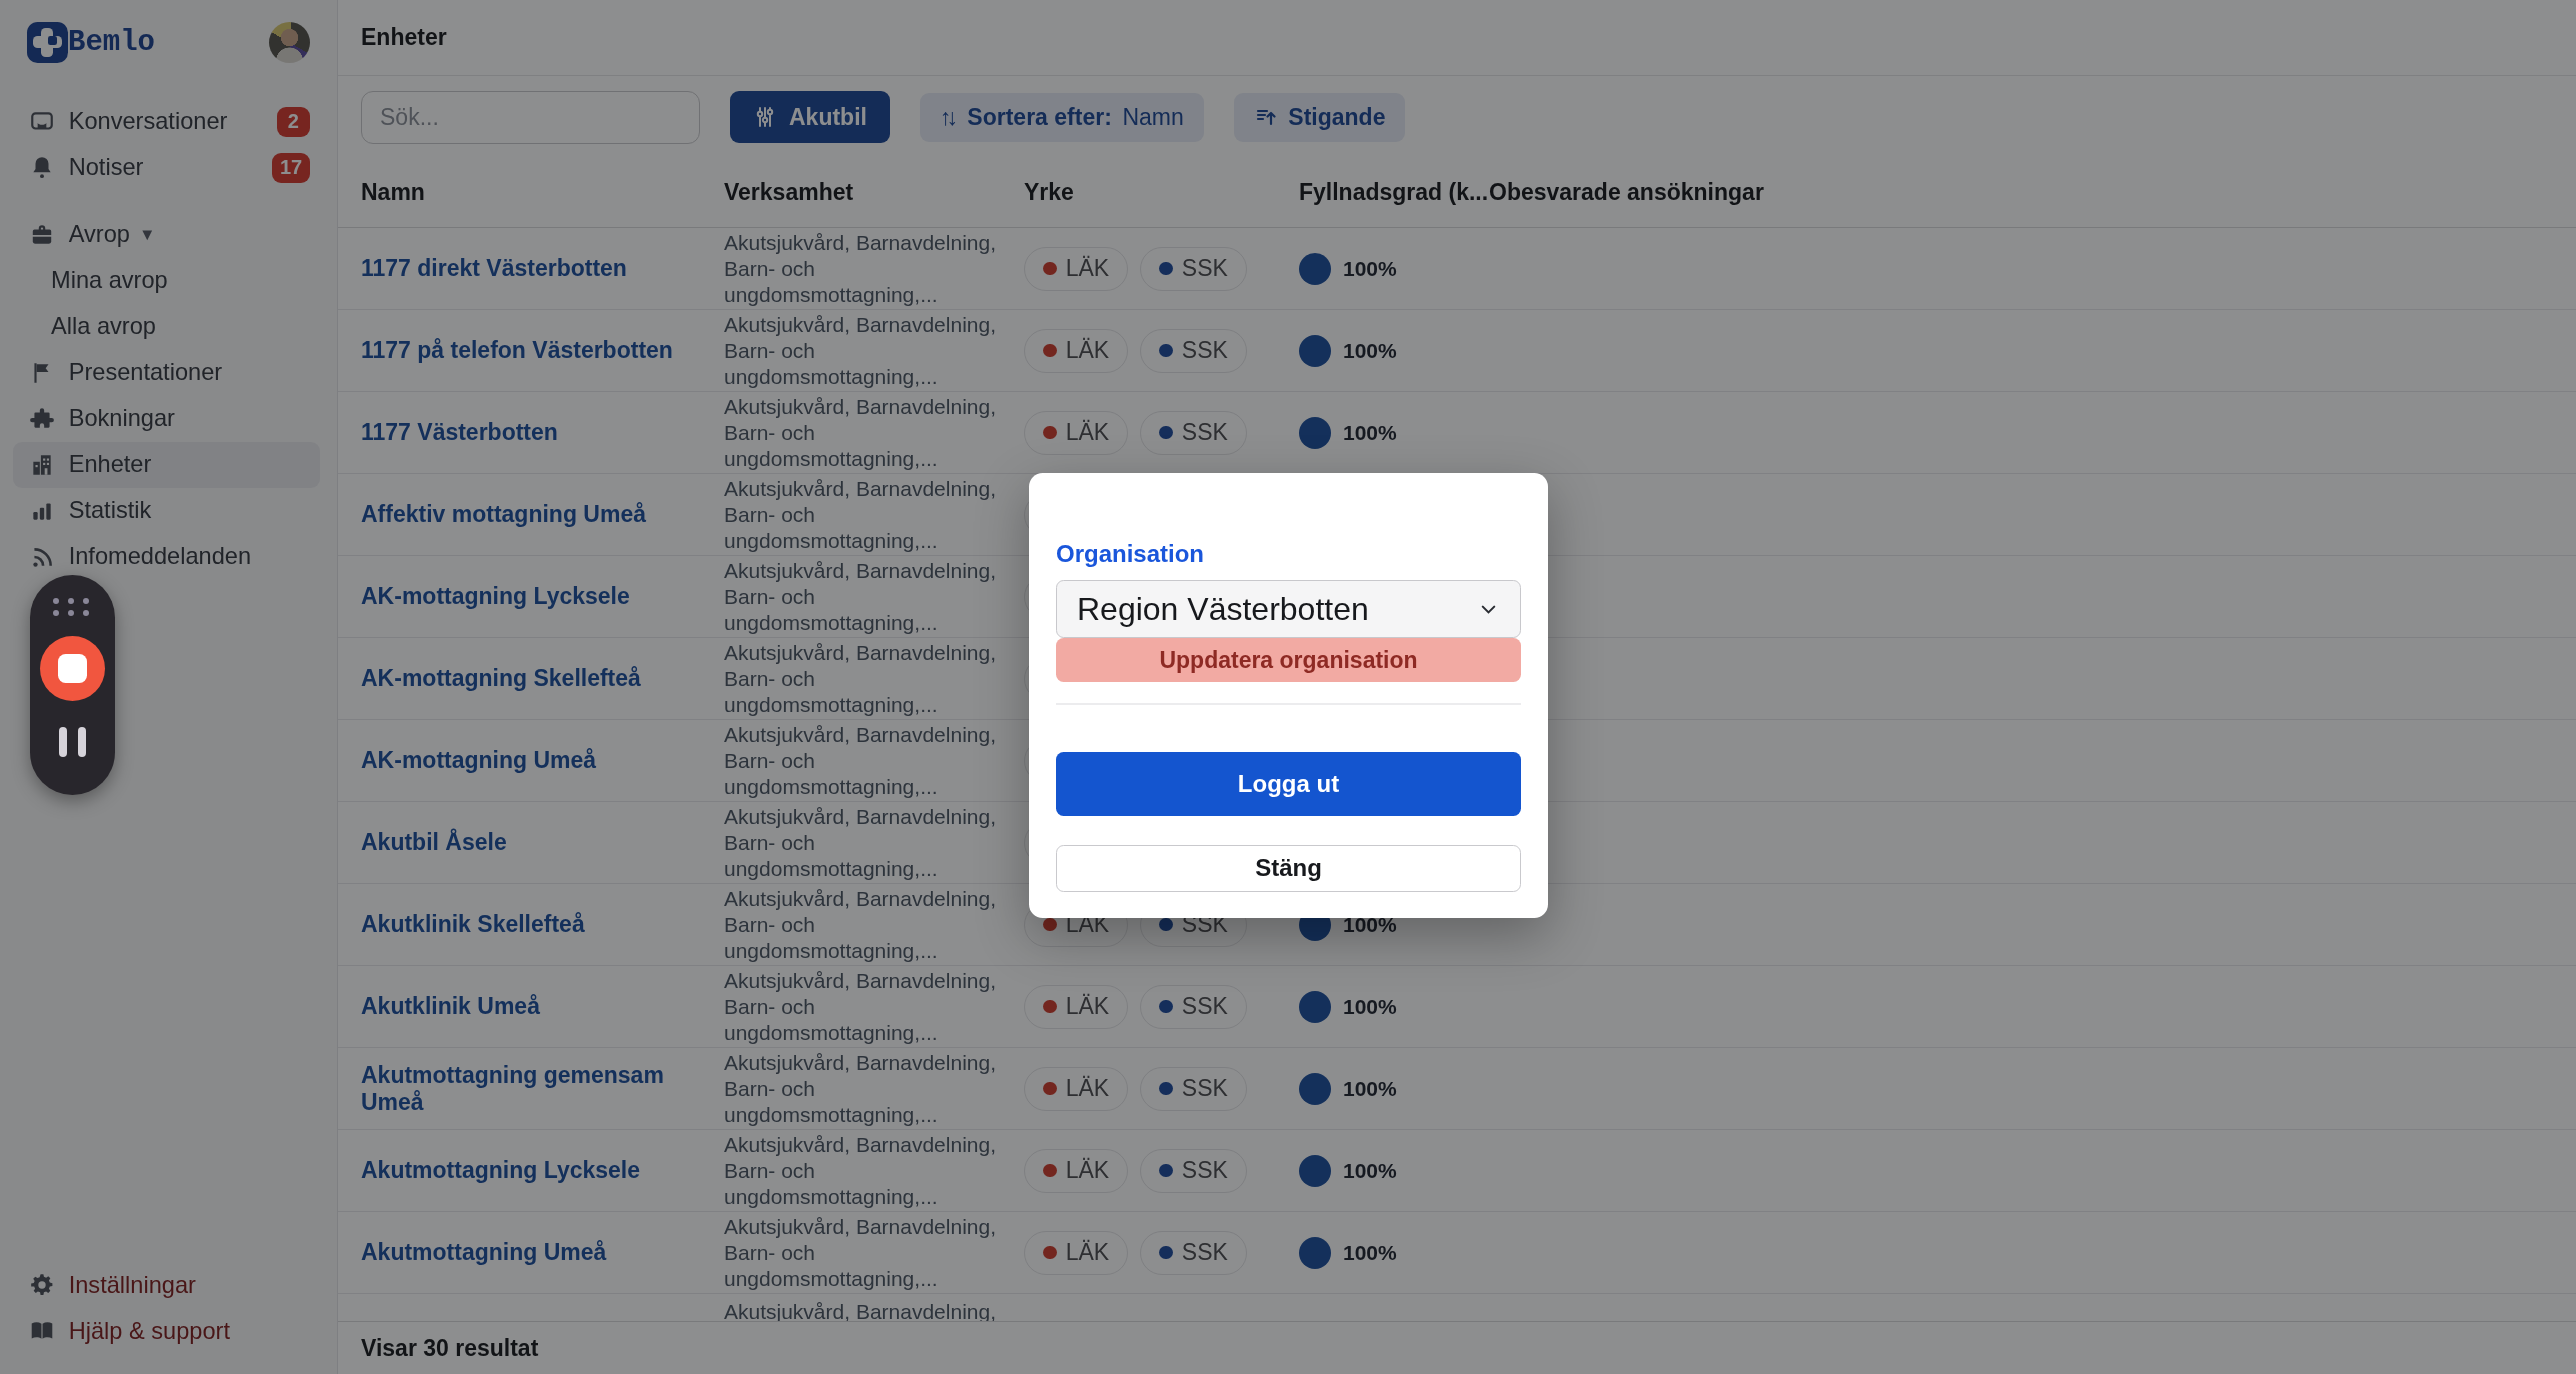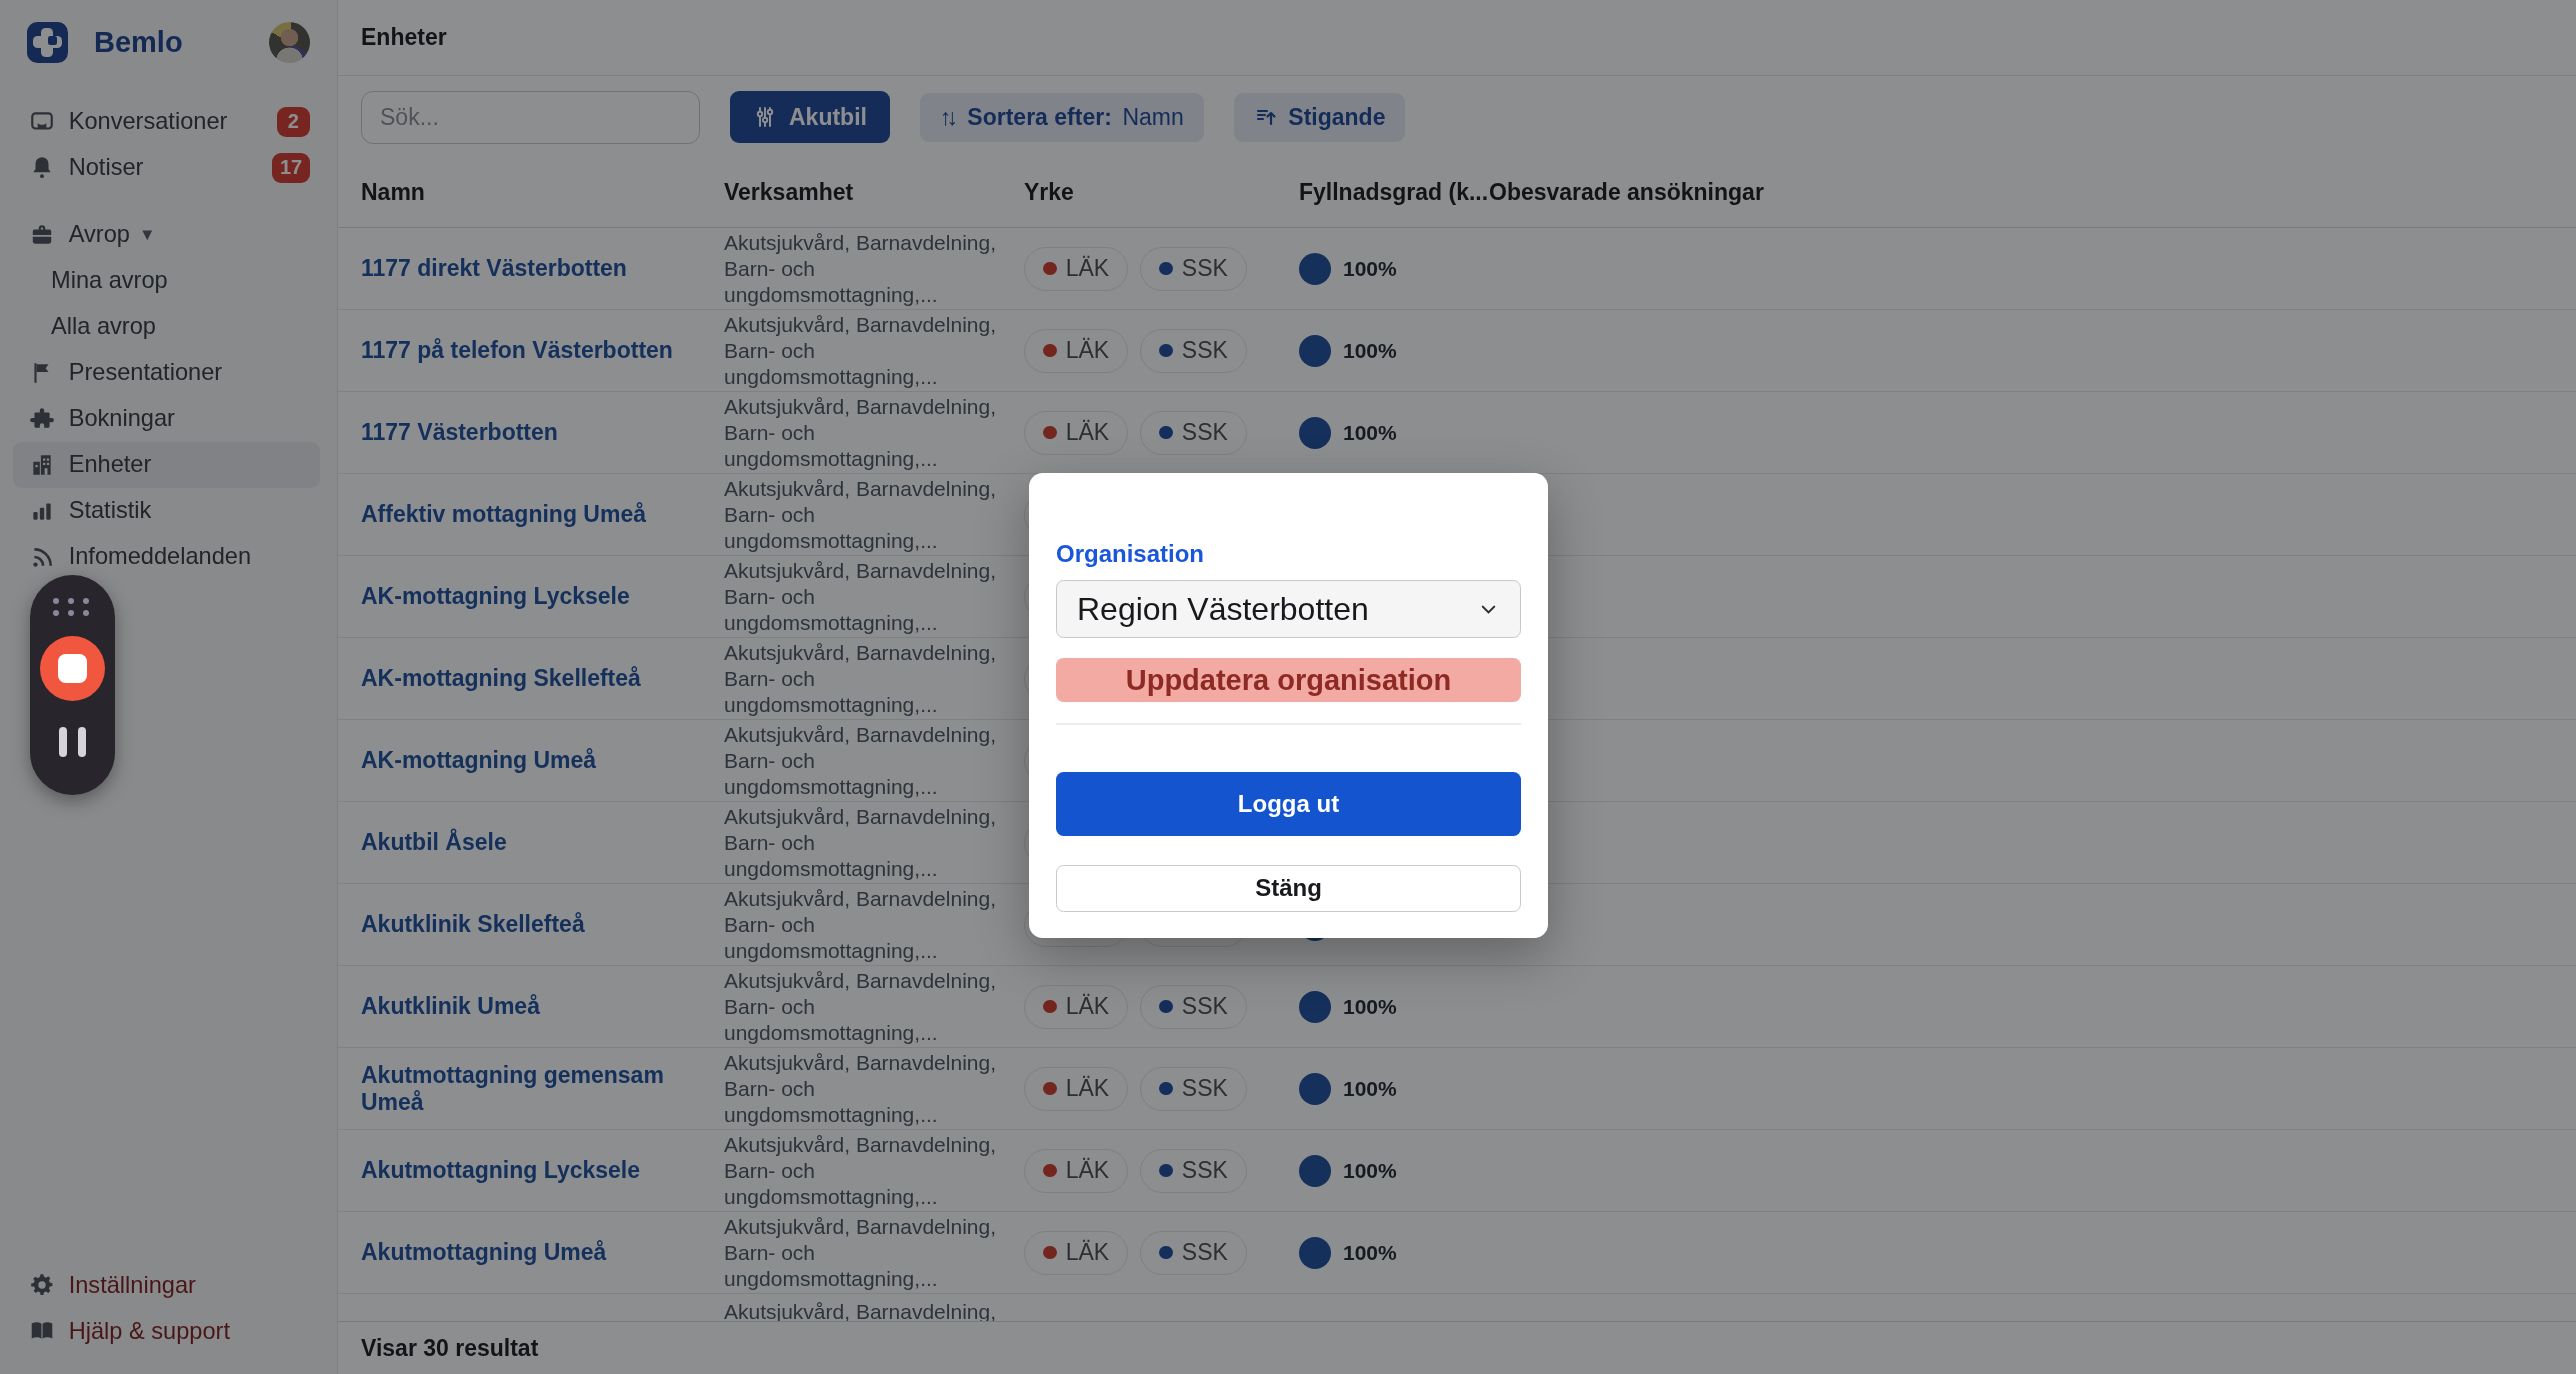--- a/index.html
+++ b/index.html
@@ -12,21 +12,21 @@
     border-right:1.5px solid #e3e3e6; flex:0 0 338px; }
   .brandrow { display:flex; align-items:center; height:85px; padding:0 27px; }
   .logo-mark { width:41px; height:41px; border-radius:10.6px; background:#1b4190;
     position:relative; flex:0 0 41px; }
   .logo-mark .pv { position:absolute; left:14.4px; top:6px; width:12px; height:29px;
     border-radius:4.6px; background:#fff; }
   .logo-mark .ph { position:absolute; left:6px; top:14.4px; width:29px; height:12px;
     border-radius:4.6px; background:#fff; }
   .logo-mark .pc { position:absolute; left:20.5px; top:14.4px; width:9px; height:9px;
     border-radius:2.3px; background:#1b4190; }
-  .brand-name { margin-left:26px; font-size:29px; font-weight:bold; color:#1b4190; }
+  .brand-name { margin-left:0; font-size:29px; font-weight:bold; color:#1b4190;font-family:Liberation Mono, monospace; }
   .avatar { margin-left:auto; width:41px; height:41px; border-radius:50%;
     background:
       radial-gradient(circle at 50% 38%, #c9a489 0 26%, rgba(0,0,0,0) 27%),
       radial-gradient(circle at 50% 95%, #d8d4cc 0 30%, rgba(0,0,0,0) 31%),
       conic-gradient(from 120deg, #584a9c 0 60deg, #54524a 60deg 180deg, #d8c76f 180deg 245deg, #54524a 245deg 360deg); }
   .nav { padding-top:13.7px; }
   .nav-item { display:flex; align-items:center; height:46px; margin:0 16.7px 0 13px;
     padding:0 10.6px 0 15px; border-radius:9px; color:#33373f; font-size:23.6px; cursor:pointer; }
   .nav-item.active { background:#e9e9ec; }
   .nav-item.gap-top { margin-top:21px; }
@@ -108,22 +108,22 @@
   .dim { position:absolute; inset:0; background:rgba(13,14,18,0.47); z-index:40; }
   .modal { position:absolute; left:1029px; top:473px; width:519px; min-height:428px;
     background:#fff; border-radius:13.7px; z-index:50; padding:67px 27px 26px 27px;
     box-shadow:0 18px 53px rgba(0,0,0,.30); }
   .modal-label { font-size:24px; font-weight:bold; color:#1a56db; }
   .select { margin-top:12px; height:58px; width:100%; background:#f5f5f6;
     border:1.5px solid #c8c8cc; border-radius:7.6px; display:flex; align-items:center;
     padding:0 20px; cursor:pointer; }
   .select-value { font-size:32px; color:#17191d; }
   .select .chev { margin-left:auto; color:#2a2d33; }
-  .btn-update { margin-top:20px; height:44px; width:100%; border:none; border-radius:7.6px;
-    background:#f2aaa3; color:#8e2a24; font-size:29px; font-weight:bold; cursor:pointer;
+  .btn-update { height:44px; width:100%; border:none; border-radius:7.6px;
+    background:#f2aaa3; color:#8e2a24; font-size:23px; font-weight:bold; cursor:pointer;
     font-family:"Liberation Sans", sans-serif; }
   .modal-divider { margin-top:21px; height:1.5px; background:#ececee; }
   .btn-logout { margin-top:47px; height:64px; width:100%; border:none; border-radius:7.6px;
     background:#1455cf; color:#fff; font-size:24px; font-weight:bold; cursor:pointer;
     font-family:"Liberation Sans", sans-serif; }
   .btn-close { margin-top:29px; height:47px; width:100%; border:1.5px solid #c9c9cd;
     border-radius:7.6px; background:#fff; color:#17191d; font-size:24px; font-weight:bold;
     cursor:pointer; font-family:"Liberation Sans", sans-serif; }
   svg { display:block; }
 </style>

